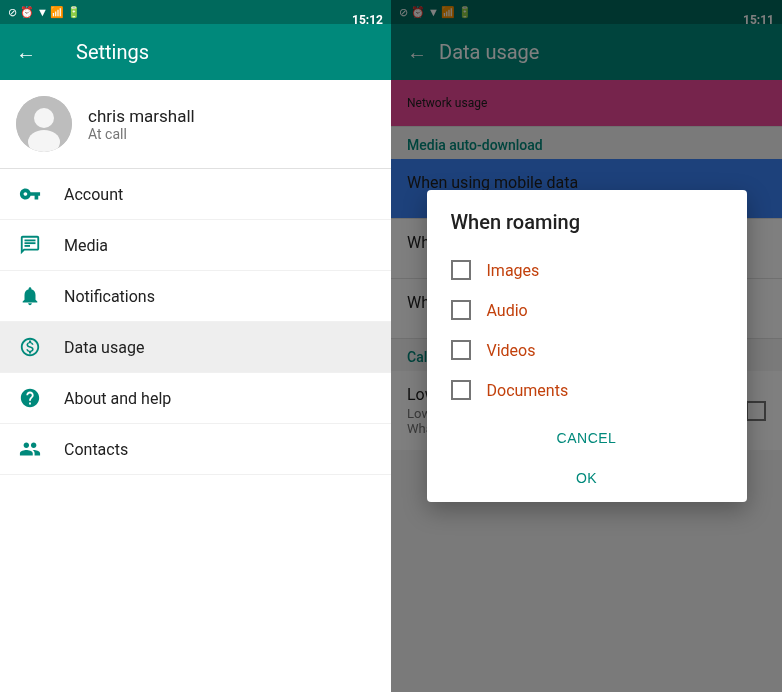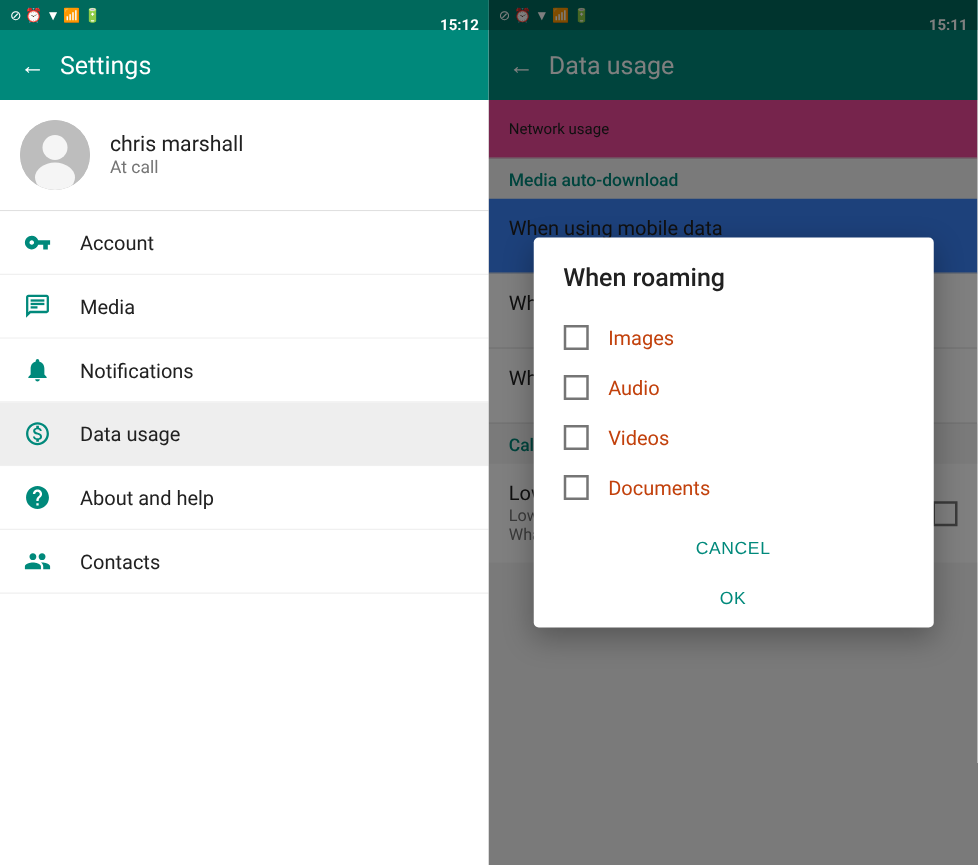--- a/index.html
+++ b/index.html
@@ -49,20 +49,21 @@
     }
     .left-header .back-arrow {
       color: white;
       font-size: 20px;
       cursor: pointer;
     }
     .left-header .page-title {
       color: white;
       font-size: 20px;
       font-weight: 400;
+      margin-left: 28px;
     }
 
     
     .profile-row {
       display: flex;
       align-items: center;
       padding: 16px;
       gap: 16px;
       border-bottom: 1px solid #e0e0e0;
     }

